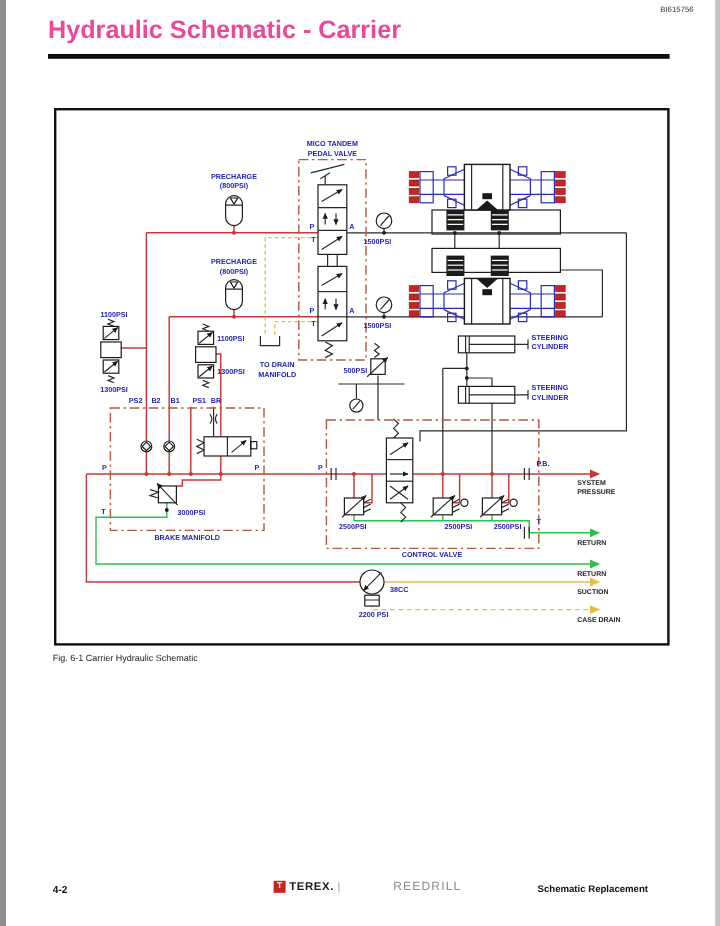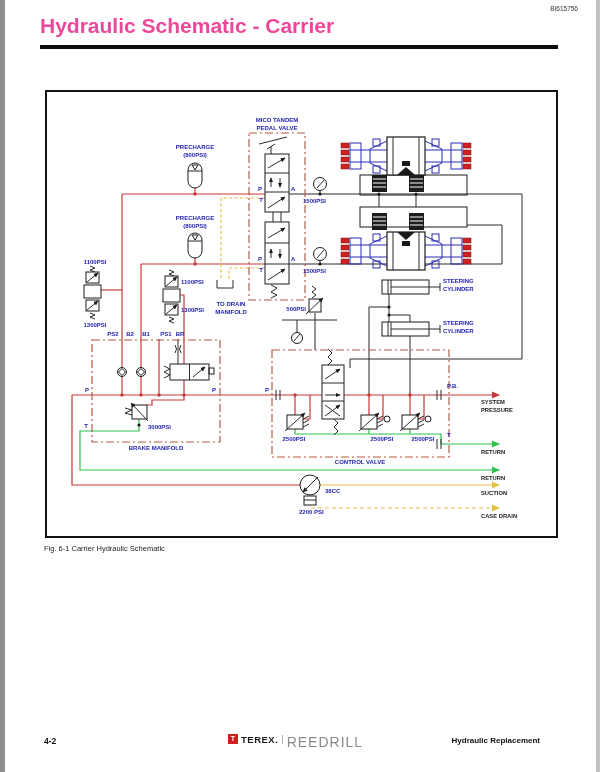--- a/index.html
+++ b/index.html
@@ -10,21 +10,21 @@
   .page-title{position:absolute;left:40px;top:14px;margin:0;font-size:21px;font-weight:bold;color:#ec4899;letter-spacing:0px;}
   .title-rule{position:absolute;left:40px;top:45px;width:518px;height:3.5px;background:#0d0d0d;}
   .diagram-frame{position:absolute;left:45px;top:90px;width:509px;height:444px;border:2px solid #111;background:#fff;}
   .caption{position:absolute;left:44px;top:544px;font-size:7.5px;color:#222;}
   .footer{position:absolute;left:0;top:734px;width:600px;height:20px;}
   .pageno{position:absolute;left:44px;top:2px;font-size:8.5px;font-weight:bold;color:#111;}
   .logo{position:absolute;left:228px;top:0px;display:flex;align-items:flex-start;gap:3px;}
   .logo-mark{display:inline-block;width:10px;height:10px;background:#c9211e;color:#fff;font-size:7px;font-weight:bold;text-align:center;line-height:10px;}
   .logo-primary{font-size:9.5px;font-weight:bold;color:#1a1a1a;letter-spacing:0.5px;}
   .logo-div{font-size:9px;color:#999;font-weight:normal;}
-  .logo-secondary{font-size:14px;color:#8a8a8a;letter-spacing:1px;}
+  .logo-secondary{font-size:10px;color:#8a8a8a;letter-spacing:1px;margin-left:41px;}
   .section-label{position:absolute;right:60px;top:2px;font-size:8px;font-weight:bold;color:#111;}
   svg{display:block;}
   svg text{font-family:"Liberation Sans",sans-serif;}
   .bl{fill:#2222b2;font-size:6px;font-weight:700;}
   .bk{fill:#1a1a1a;font-size:5.8px;font-weight:700;}
   .ln-r{stroke:#c83737;stroke-width:1.2;fill:none;}
   .ln-g{stroke:#2fbf4f;stroke-width:1.2;fill:none;}
   .ln-y{stroke:#e2c045;stroke-width:1.2;fill:none;}
   .ln-k{stroke:#2a2a2a;stroke-width:1;fill:none;}
   .ln-b{stroke:#2a2ab8;stroke-width:1;fill:none;}
@@ -371,14 +371,14 @@
 <div class="caption">Fig. 6-1  Carrier Hydraulic Schematic</div>
 
 <div class="footer">
   <span class="pageno">4-2</span>
   <span class="logo">
     <span class="logo-mark">T</span>
     <span class="logo-primary">TEREX.</span>
     <span class="logo-div">|</span>
     <span class="logo-secondary">REEDRILL</span>
   </span>
-  <span class="section-label">Hydraulic Replacement</span>
+  <span class="section-label">Schematic Replacement</span>
 </div>
 
 </body></html>

